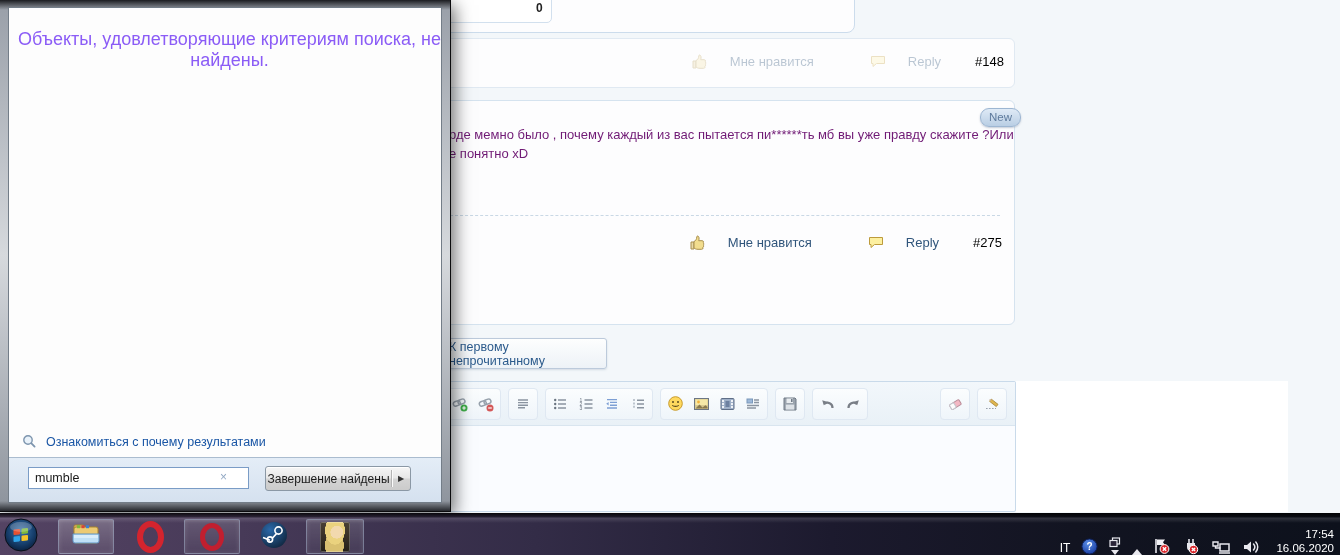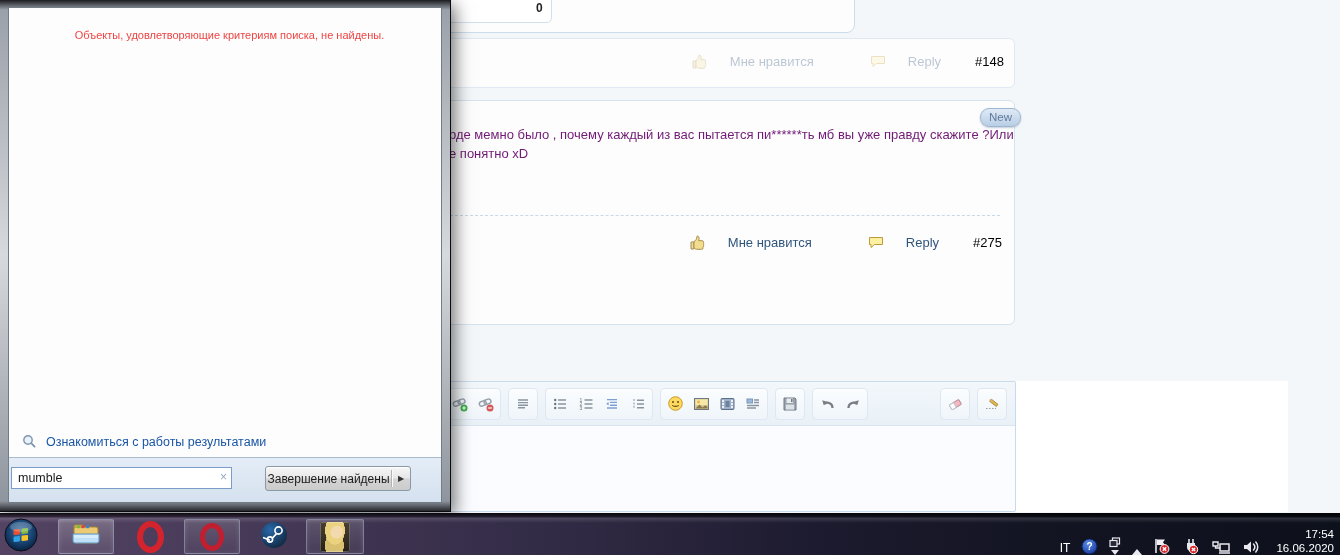--- a/index.html
+++ b/index.html
@@ -36,26 +36,26 @@
     border-radius:4px;padding:2px;}
   .tb{width:24px;height:26px;display:flex;align-items:center;justify-content:center;border-radius:3px;cursor:pointer;}
   .tspacer{flex:1;}
   .whiterect{position:absolute;left:1016px;top:381px;width:272px;height:131px;background:#fff;}
 
   
   .panel{position:absolute;left:0;top:0;width:450px;height:511px;box-sizing:border-box;
     background:linear-gradient(180deg,#1b1c20 0,#9ba1aa 10px,#d6d9dd 50%,#8f959e calc(100% - 10px),#26282d 100%);
     box-shadow:0 0 0 1px #0b0b0d,5px 5px 16px rgba(0,0,0,.55);}
   .pinner{position:absolute;left:8px;top:7px;right:8px;bottom:8px;background:#fdfdfd;border:1px solid #737d88;}
-  .pmsg{position:absolute;left:0;right:0;top:21px;text-align:center;font-size:11px;color:#ef4444;padding-left:9px;}
+  .pmsg{position:absolute;left:0;right:0;top:21px;text-align:center;font-size:18px;color:#8b5cf6;padding-left:9px;}
   .plink{position:absolute;left:13px;bottom:53px;display:flex;align-items:center;gap:9px;
     font-size:12.5px;color:#1a56a5;cursor:pointer;}
   .pbottom{position:absolute;left:0;right:0;bottom:0;height:44px;background:linear-gradient(#e4edf7,#d5e1ef);
     border-top:1px solid #aabccf;}
-  .psearch{position:absolute;left:2px;top:9px;width:221px;height:22px;box-sizing:border-box;
+  .psearch{position:absolute;left:19px;top:9px;width:221px;height:22px;box-sizing:border-box;
     border:1px solid #7a9cc6;background:#fff;font-family:"Liberation Sans",sans-serif;
     font-size:12.5px;color:#1a1a1a;padding:0 20px 0 6px;outline:none;}
   .pclear{position:absolute;left:211px;top:13px;font-size:12px;color:#93a9c4;cursor:pointer;line-height:1;}
   .pshut{position:absolute;right:30px;top:8px;width:146px;height:25px;box-sizing:border-box;
     background:linear-gradient(#f6f6f6,#e7e7e7 48%,#d4d4d4 52%,#cbcbcb);border:1px solid #8b98a5;border-radius:3px;
     display:flex;align-items:center;cursor:pointer;box-shadow:inset 0 1px 0 #fff;}
   .pshut .slabel{flex:1;text-align:center;font-size:12px;color:#1c1c1c;}
   .pshut .ssep{width:1px;height:17px;background:#b4b4b4;box-shadow:1px 0 0 #fbfbfb;}
   .pshut .sarr{width:18px;text-align:center;font-size:8px;color:#333;}
 
@@ -135,20 +135,21 @@
         <span class="trayicon">
           <svg width="16" height="13" viewBox="0 0 16 13">
               <path d="M1.5 1.5h13v7h-8L3 11.5v-3H1.5z" fill="#fdf0a0" stroke="#bd9b3c"></path>
             </svg>
         </span>
         <span class="lbl">Reply</span>
         <span class="num">#275</span>
       </div>
     </div>
 
+    <div class="unreadbtn">К первому непрочитанному</div>
 
     <div class="editor">
       <div class="tstrip">
         <div class="tg">
           <div class="tb">
             <svg width="16" height="16" viewBox="0 0 16 16">
                 <g transform="rotate(-20 8 6)">
                   <rect x="1" y="4" width="7" height="4.5" rx="2.2" fill="none" stroke="#97a1ac" stroke-width="1.5"></rect>
                   <rect x="6" y="4" width="7" height="4.5" rx="2.2" fill="none" stroke="#97a1ac" stroke-width="1.5"></rect>
                 </g>
@@ -295,21 +296,21 @@
     <div class="pinner">
       <div class="pmsg">Объекты, удовлетворяющие критериям поиска, не найдены.</div>
 
       <div class="plink">
         <span class="trayicon">
           <svg width="15" height="15" viewBox="0 0 15 15">
               <circle cx="6" cy="6" r="4.2" fill="#e9f2fa" stroke="#7d95ae" stroke-width="1.4"></circle>
               <path d="M9.2 9.2l3.4 3.4" stroke="#7d95ae" stroke-width="1.8" stroke-linecap="round"></path>
             </svg>
         </span>
-        <span>Ознакомиться с работы результатами</span>
+        <span>Ознакомиться с почему результатами</span>
       </div>
 
       <div class="pbottom">
         <input class="psearch" type="text" value="mumble" style="">
         <span class="pclear">×</span>
         <div class="pshut">
           <span class="slabel">Завершение найдены</span>
           <span class="ssep"></span>
           <span class="sarr">▶</span>
         </div>

